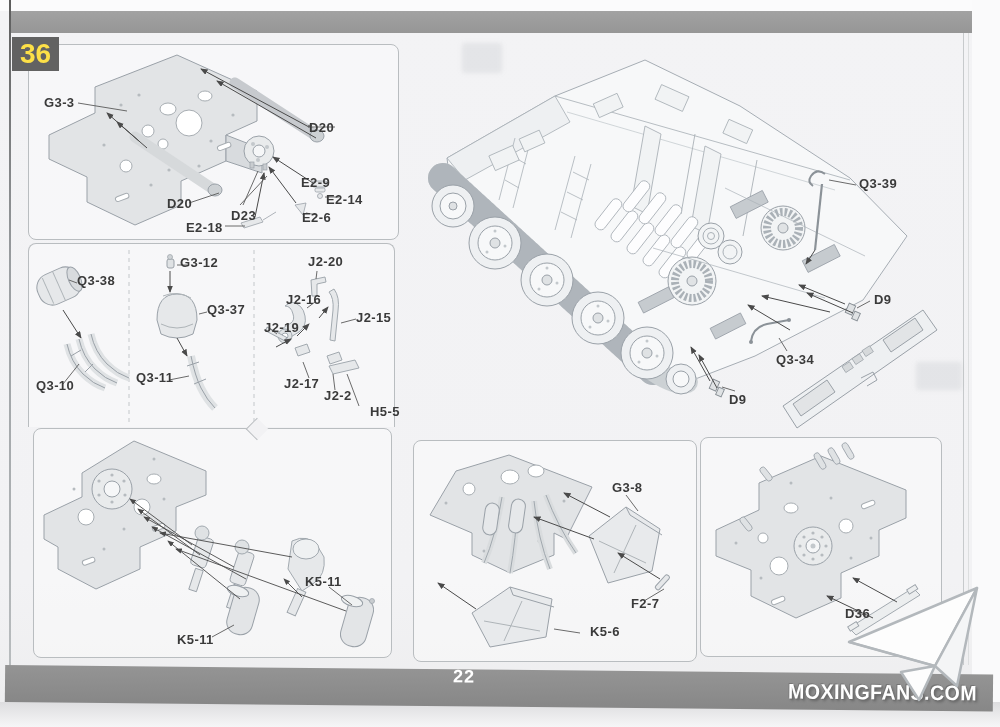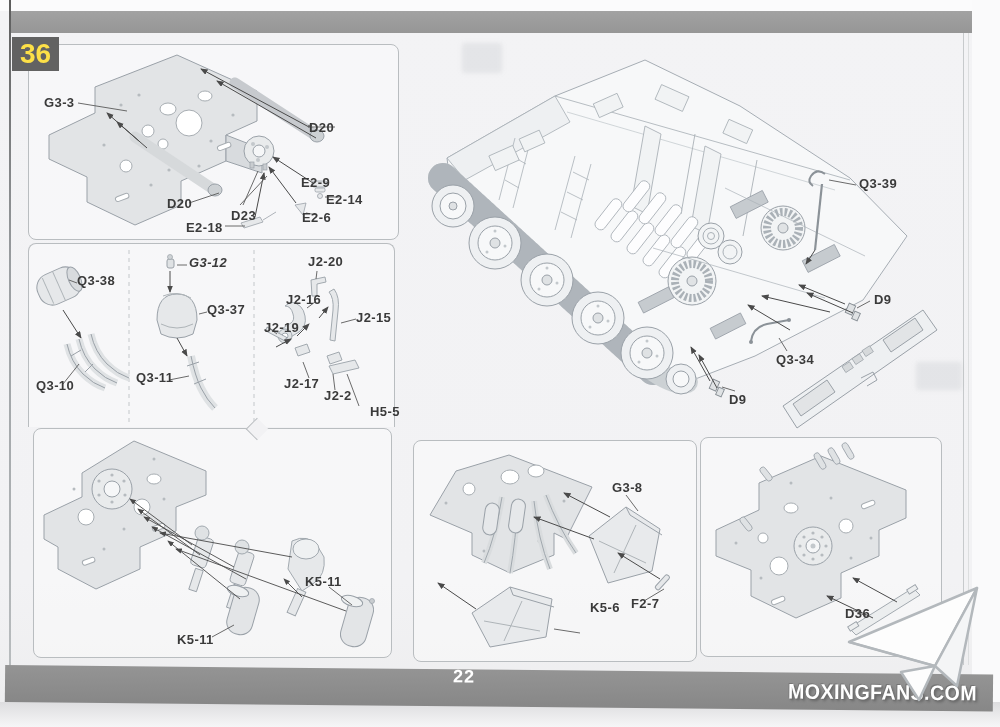--- a/index.html
+++ b/index.html
@@ -206,21 +206,21 @@
         <line x1="327" y1="75" x2="312" y2="79"></line>
         <line x1="248" y1="90" x2="240" y2="84"></line>
         <line x1="280" y1="134" x2="274" y2="118"></line>
         <line x1="306" y1="146" x2="304" y2="130"></line>
         <line x1="330" y1="162" x2="318" y2="130"></line>
       </g>
     </svg>
   </div>
   <div class="lbl" style="left:77px;top:273px;">Q3-38</div>
   <div class="lbl" style="left:36px;top:378px;">Q3-10</div>
-  <div class="lbl" style="left:189px;top:255px;font-style:italic;">G3-12</div>
+  <div class="lbl" style="left:180px;top:255px;">G3-12</div>
   <div class="lbl" style="left:207px;top:302px;">Q3-37</div>
   <div class="lbl" style="left:136px;top:370px;">Q3-11</div>
   <div class="lbl" style="left:308px;top:254px;">J2-20</div>
   <div class="lbl" style="left:286px;top:292px;">J2-16</div>
   <div class="lbl" style="left:356px;top:310px;">J2-15</div>
   <div class="lbl" style="left:264px;top:320px;">J2-19</div>
   <div class="lbl" style="left:284px;top:376px;">J2-17</div>
   <div class="lbl" style="left:324px;top:388px;">J2-2</div>
   <div class="lbl" style="left:347px;top:404px;margin-left:23px;">H5-5</div>
 
@@ -346,21 +346,21 @@
       </g>
       <g stroke="#5a5a5a" stroke-width=".9">
         <line x1="212" y1="54" x2="224" y2="70"></line>
         <line x1="230" y1="160" x2="250" y2="148"></line>
         <line x1="166" y1="192" x2="140" y2="188"></line>
       </g>
     </svg>
   </div>
   <div class="lbl" style="left:612px;top:480px;">G3-8</div>
   <div class="lbl" style="left:631px;top:596px;">F2-7</div>
-  <div class="lbl" style="left:581px;top:600px;padding-left:9px;">K5-6</div>
+  <div class="lbl" style="left:581px;top:624px;padding-left:9px;">K5-6</div>
 
   <div class="panel" style="left:700px;top:437px;width:240px;height:218px;">
     <svg width="240" height="218" viewBox="0 0 240 218">
       <g stroke="#9aa1a8" stroke-width="1" fill="#e2e4e6">
         <polygon points="120,18 205,52 205,80 178,92 178,118 140,135 140,160 95,180 50,158 50,132 15,118 15,92 58,72 58,45"></polygon>
       </g>
 
       <g fill="#dfe2e4" stroke="#9aa1a8" stroke-width=".8">
         <rect x="116" y="14" width="6" height="18" rx="3" transform="rotate(-30 119 23)"></rect>
         <rect x="130" y="9" width="6" height="18" rx="3" transform="rotate(-30 133 18)"></rect>

